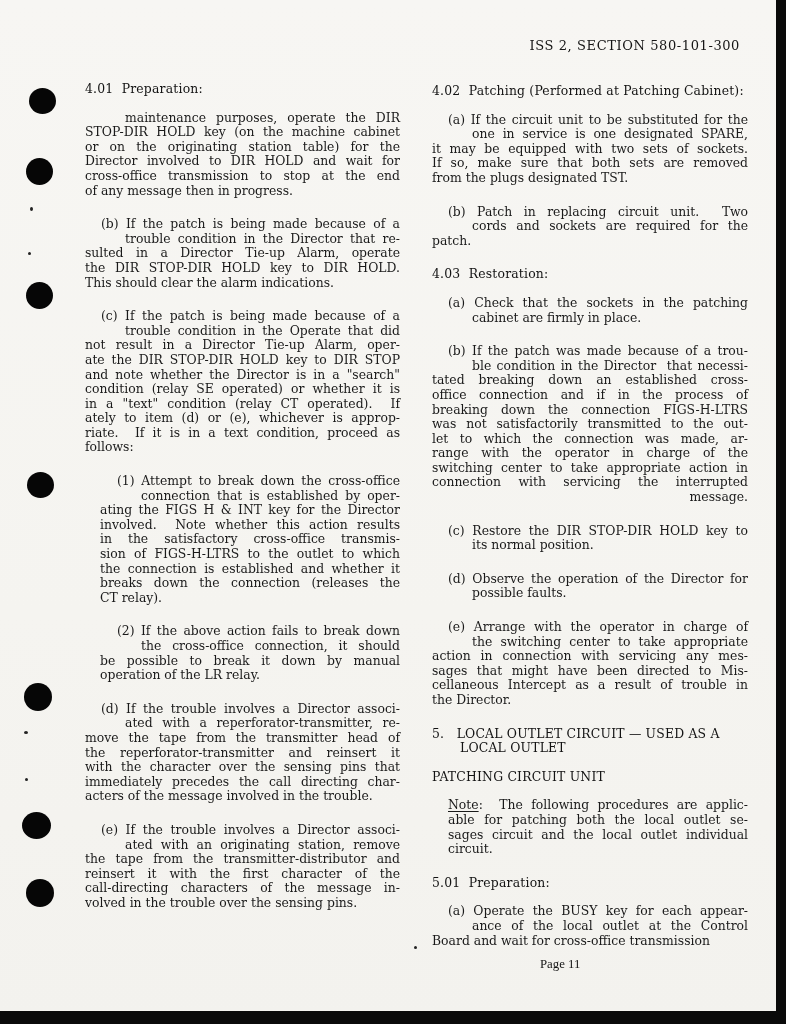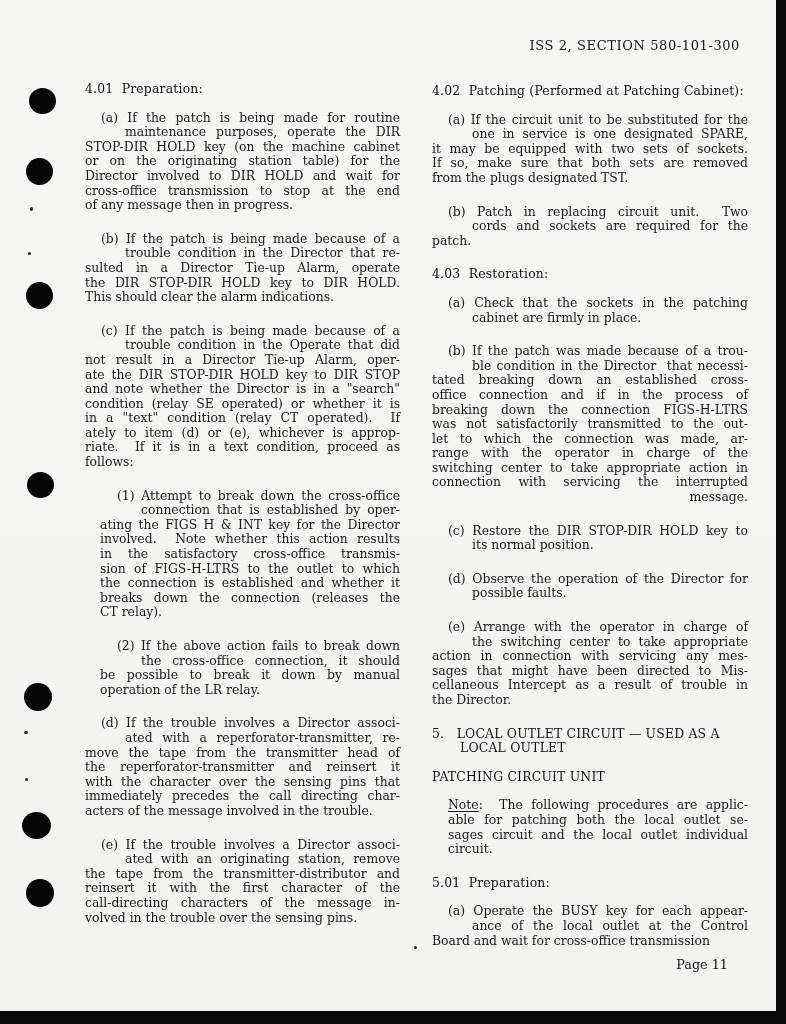--- a/index.html
+++ b/index.html
@@ -9,22 +9,22 @@
     font-family:"DejaVu Serif","Liberation Serif",serif;
     color:#1a1a1a;
   }
   .page{position:absolute;inset:0;background:linear-gradient(180deg,#f7f6f3 0%,#f5f4f0 60%,#f3f2ee 100%);}
   .doc-header{
     position:absolute;top:38px;right:46px;width:420px;
     text-align:right;font-size:13px;letter-spacing:.6px;color:#151515;
     white-space:pre-wrap;
   }
   .doc-footer{
-    position:absolute;top:957px;right:58px;width:200px;
-    text-align:right;font-size:12.8px;color:#151515;
+    position:absolute;top:957px;right:46px;width:200px;
+    font-size:12.8px;color:#151515;font-family:Liberation Serif, serif;
   }
   .col{position:absolute;font-size:12.4px;line-height:14.6px;}
   .col-left{left:85px;top:82px;width:315px;}
   .col-right{left:432px;top:84px;width:316px;}
   .block{margin:0 0 19px 0;}
   .block.h,.block.h2{margin-bottom:14px;letter-spacing:.2px;color:#131313;}
   .line{white-space:pre-wrap;min-height:14.6px;}
   .line.j{text-align:justify;text-align-last:justify;}
   u{text-decoration:underline;text-underline-offset:2px;}
   .hole{position:absolute;background:#060606;border-radius:50%;}
@@ -36,21 +36,20 @@
 <body style="background: rgb(246, 245, 242); color: rgb(26, 26, 26);">
 
 <div class="page">
   <div class="doc-header">ISS 2, SECTION 580-101-300</div>
 
   <div class="col col-left">
       <div class="block h">
         <div class="line" style="padding-left: 0px;">4.01  Preparation:</div>
       </div>
       <div class="block item">
-        <div class="line j" style="padding-left: 16px;">(a) If the patch is being made for routine</div>
         <div class="line j" style="padding-left: 40px;">maintenance purposes, operate the DIR</div>
         <div class="line j" style="padding-left: 0px;">STOP-DIR HOLD key (on the machine cabinet</div>
         <div class="line j" style="padding-left: 0px;">or on the originating station table) for the</div>
         <div class="line j" style="padding-left: 0px;">Director involved to DIR HOLD and wait for</div>
         <div class="line j" style="padding-left: 0px;">cross-office transmission to stop at the end</div>
         <div class="line" style="padding-left: 0px;">of any message then in progress.</div>
       </div>
       <div class="block item">
         <div class="line j" style="padding-left: 16px;">(b) If the patch is being made because of a</div>
         <div class="line j" style="padding-left: 40px;">trouble condition in the Director that re-</div>

